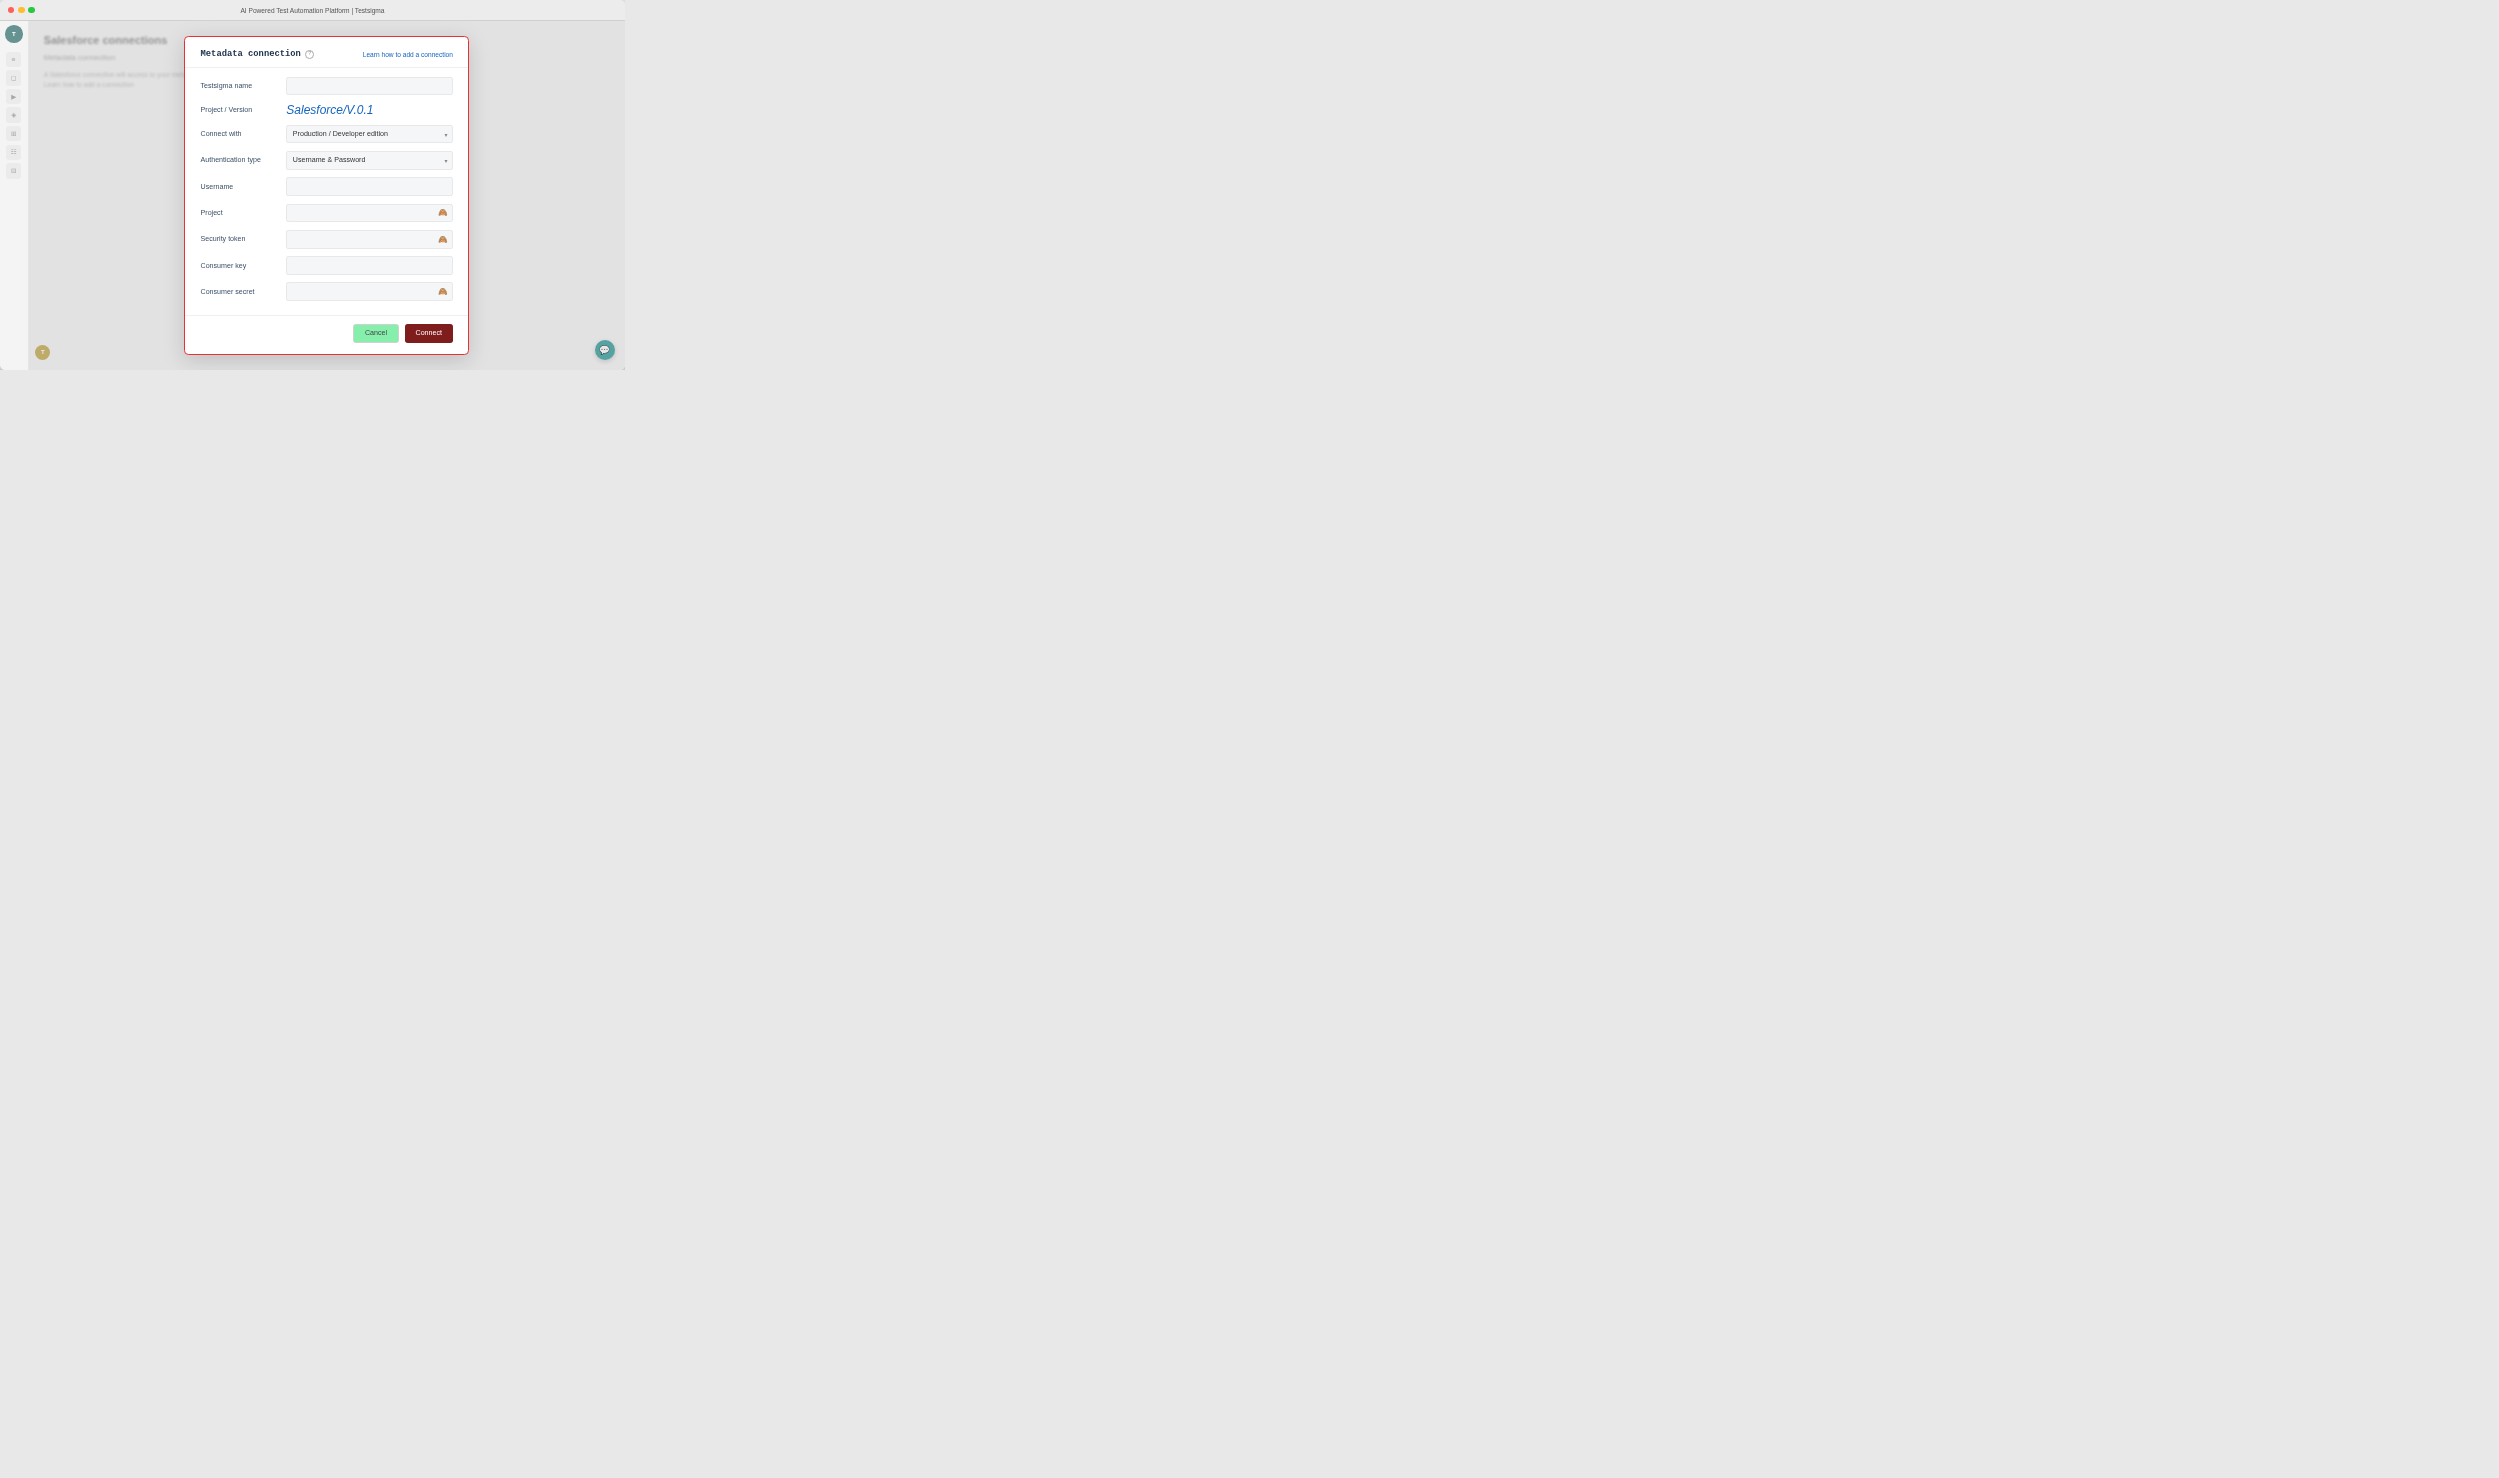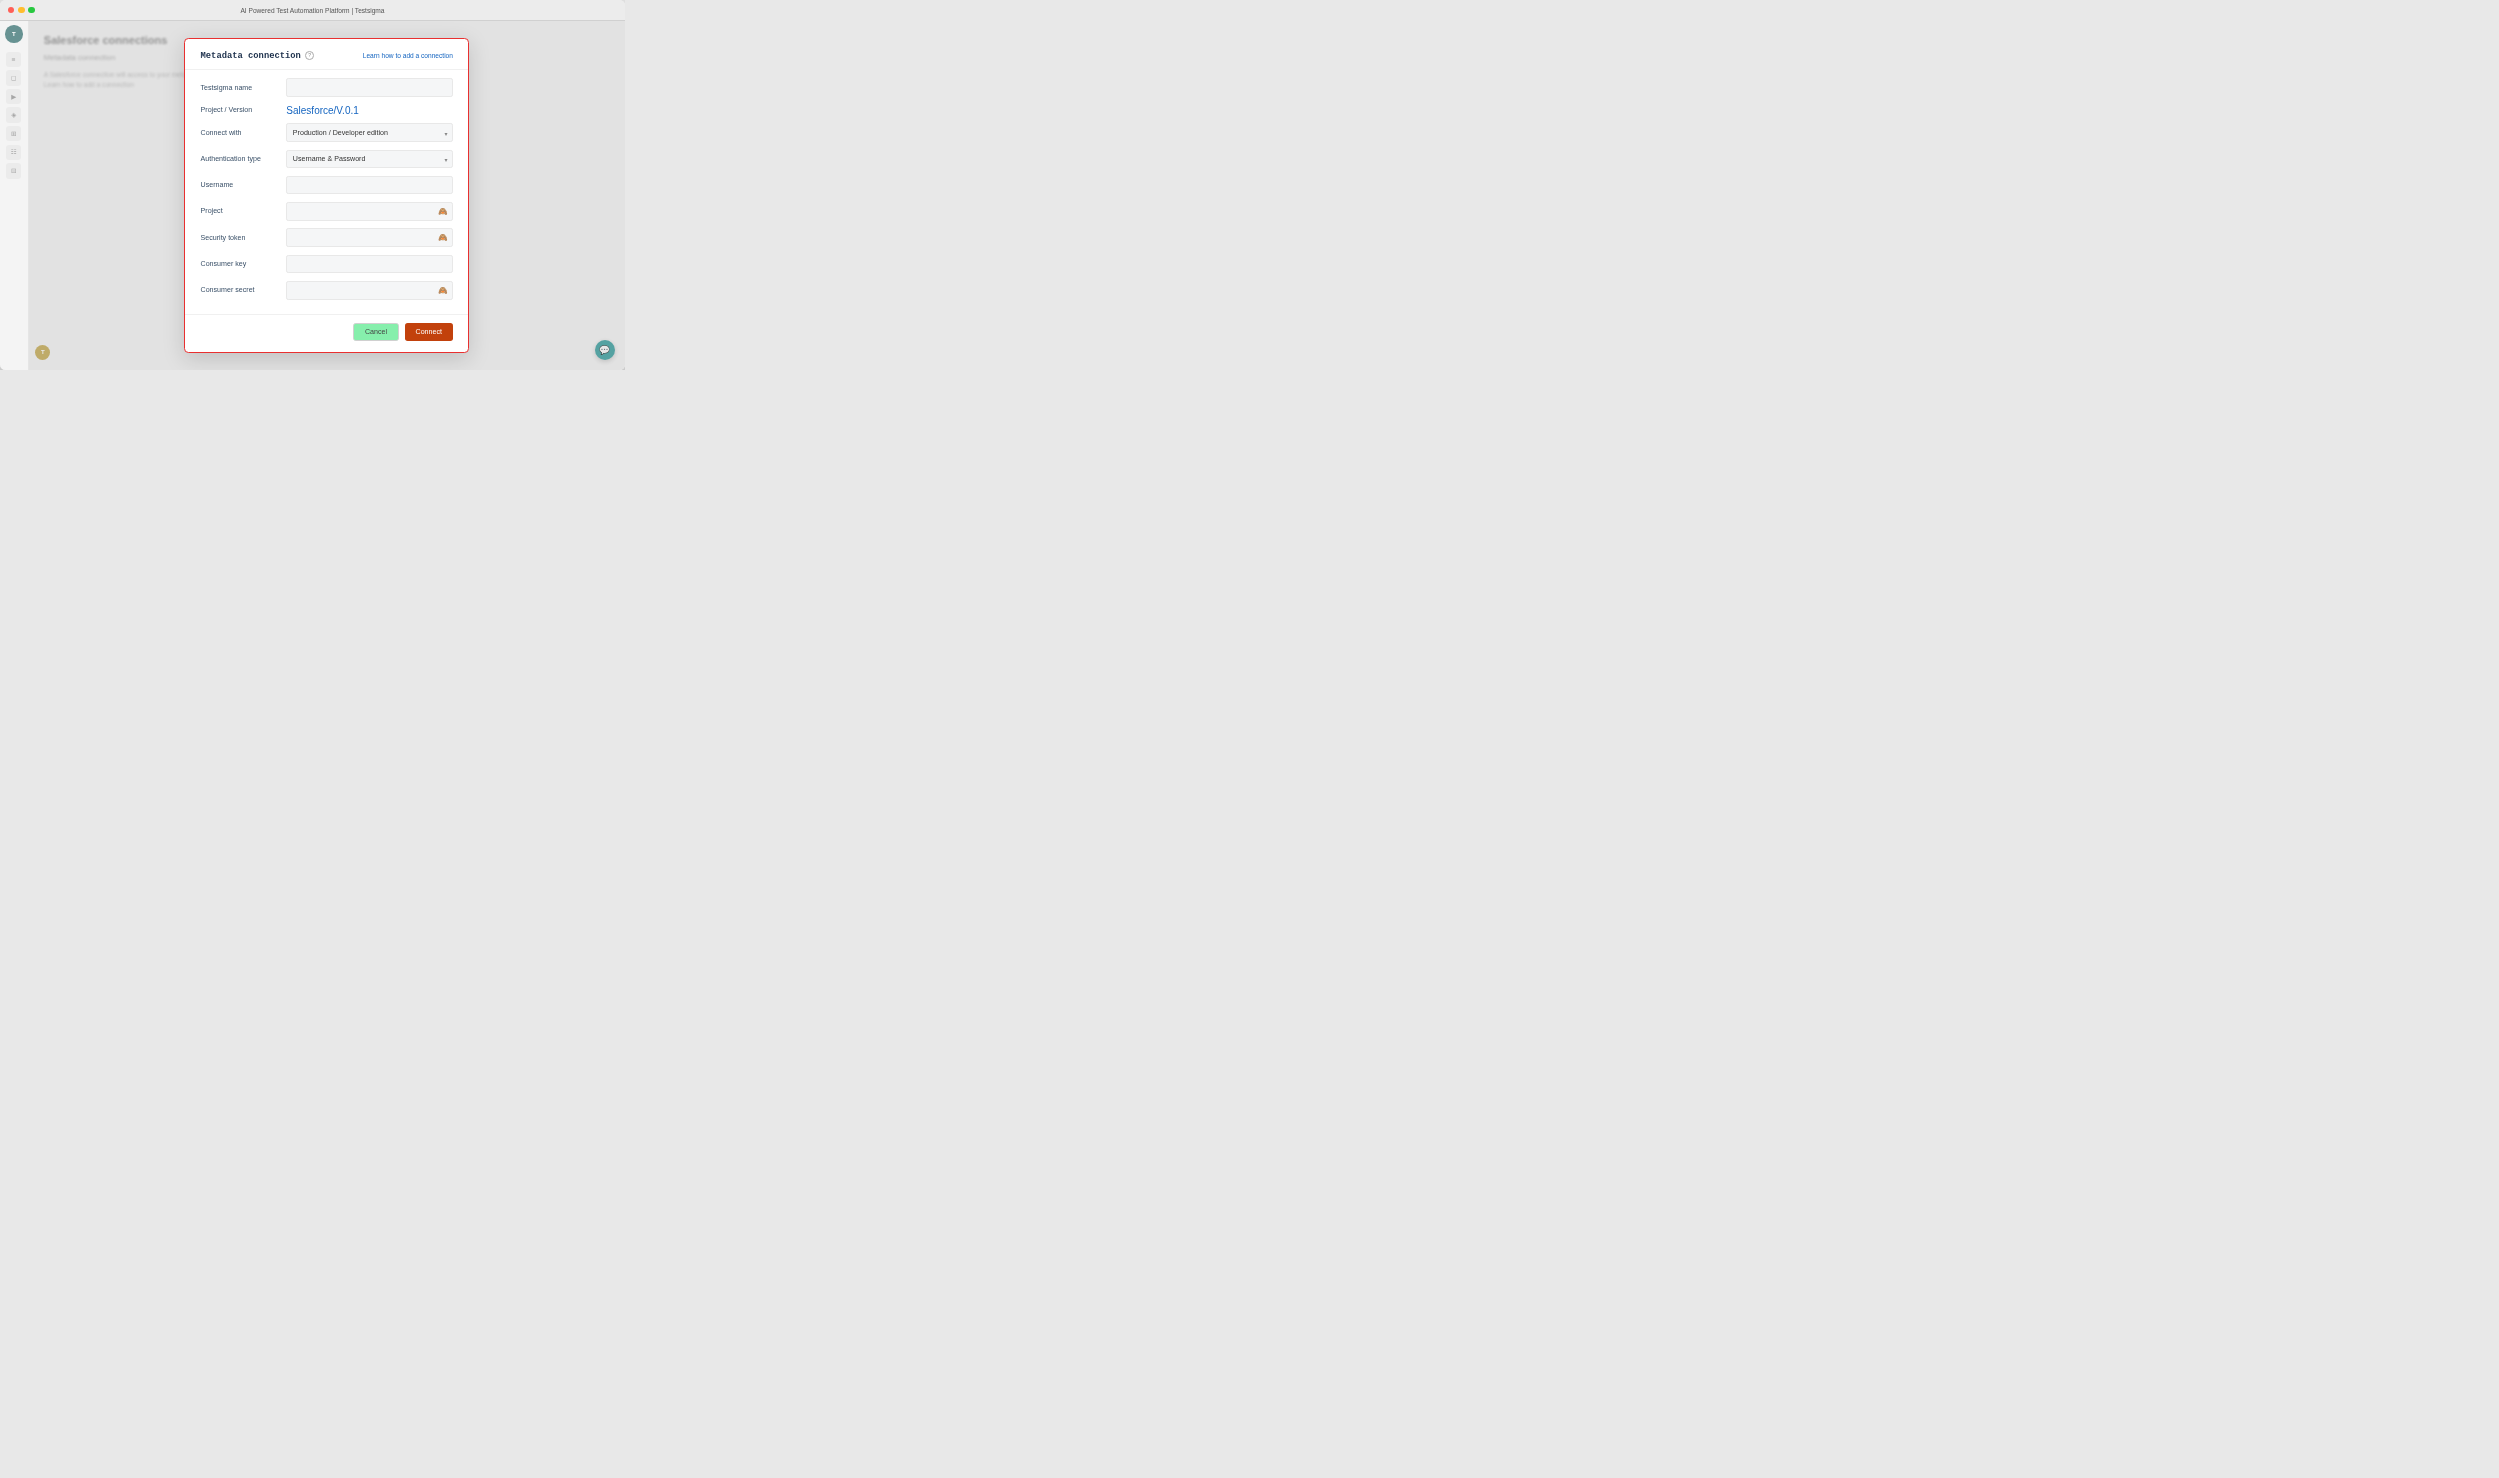--- a/index.html
+++ b/index.html
@@ -217,23 +217,24 @@
 
     .form-label {
       width: 77px;
       font-size: 7.1px;
       color: #3a5068;
       flex-shrink: 0;
       font-weight: 400;
     }
 
     .form-value-text {
-      font-size: 10px;
+      font-size: 12px;
       color: #1565c0;
       font-weight: 500;
+      font-style: italic;
     }
 
     .form-input {
       flex: 1;
       height: 18.6px;
       background: #f5f6f7;
       border: 0.5px solid #e8e8e8;
       border-radius: 2.2px;
       padding: 0 5.5px;
       font-size: 7.1px;
@@ -317,21 +318,21 @@
       outline: none;
     }
 
     .btn-cancel {
       background: #86efac;
       border: 0.5px solid #d0d0d0;
       color: #444;
     }
 
     .btn-connect {
-      background: #c2410c;
+      background: #7f1d1d;
       color: white;
     }
 
     
     .chat-widget {
       position: absolute;
       bottom: 10px;
       right: 10px;
       width: 20px;
       height: 20px;

